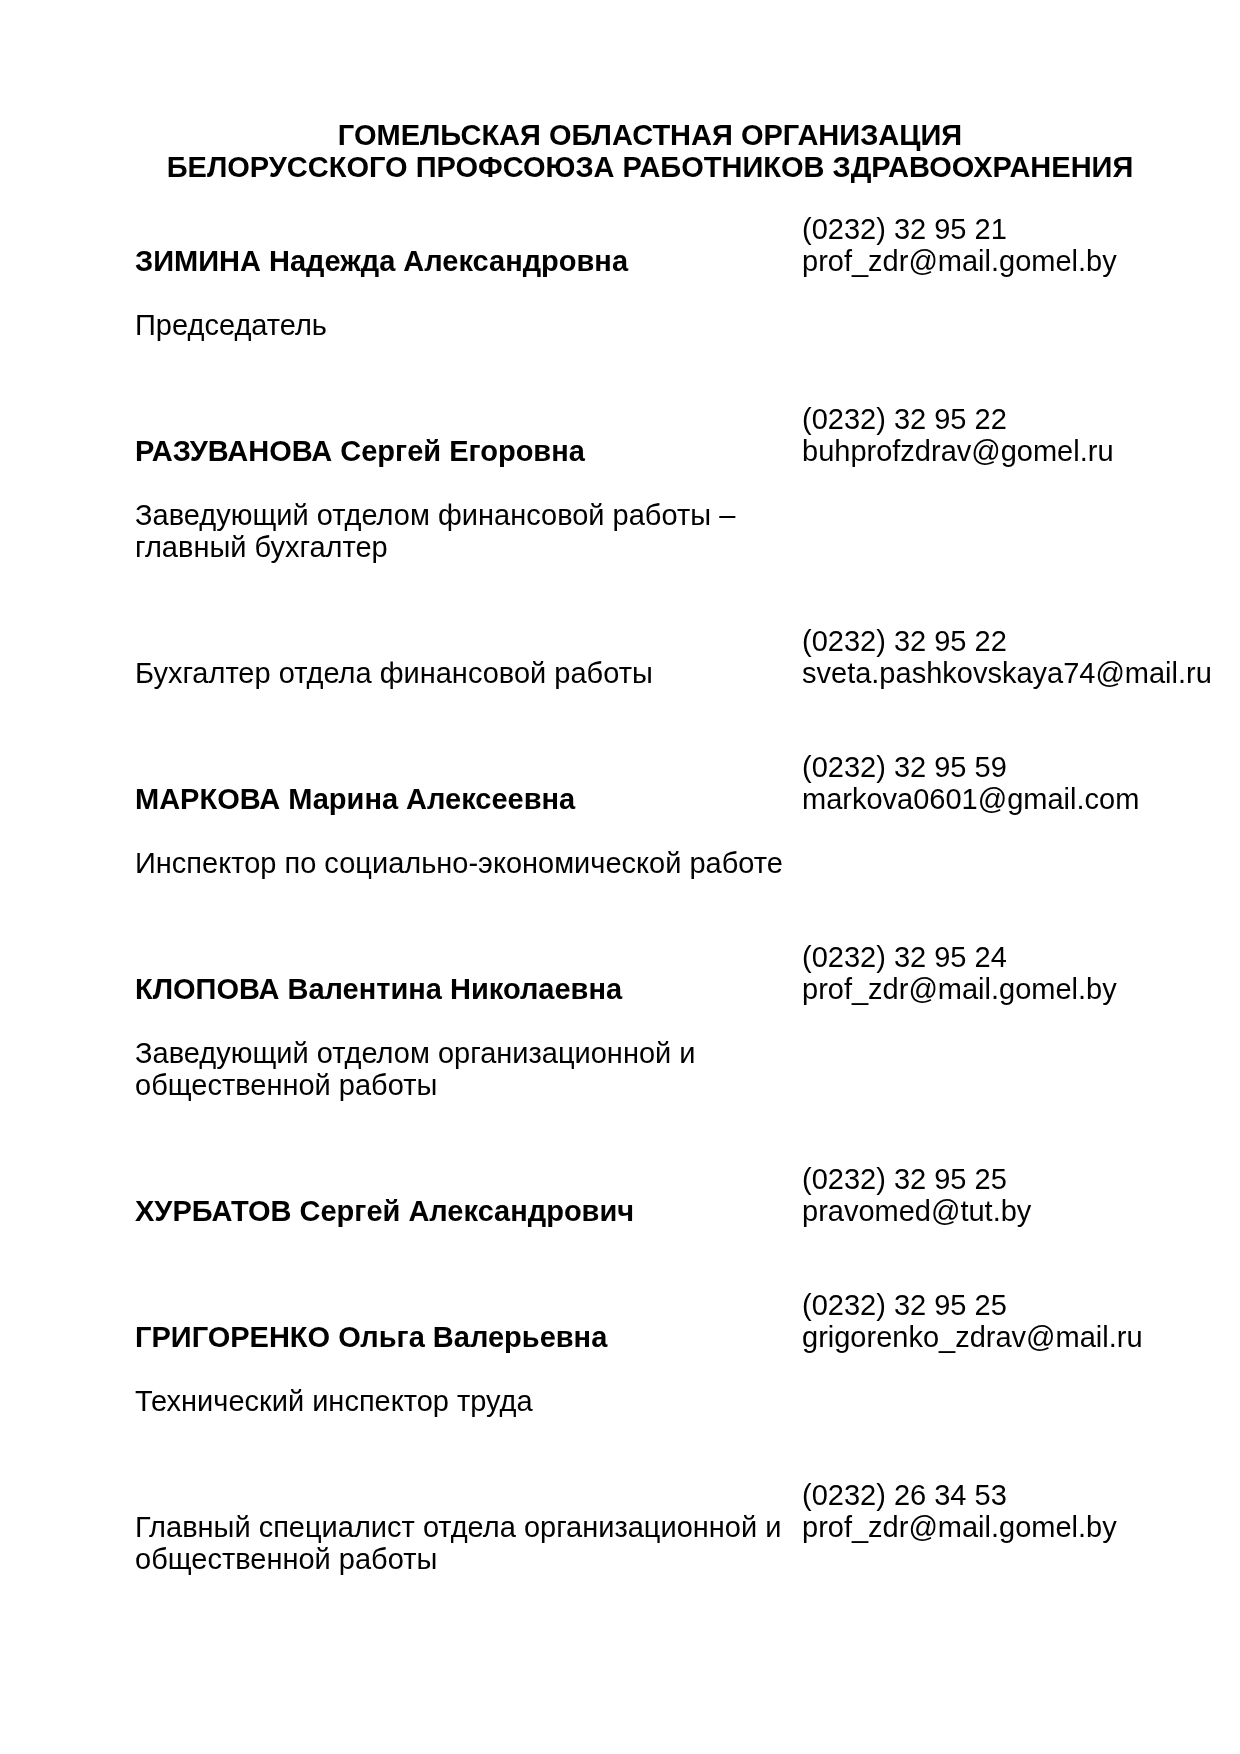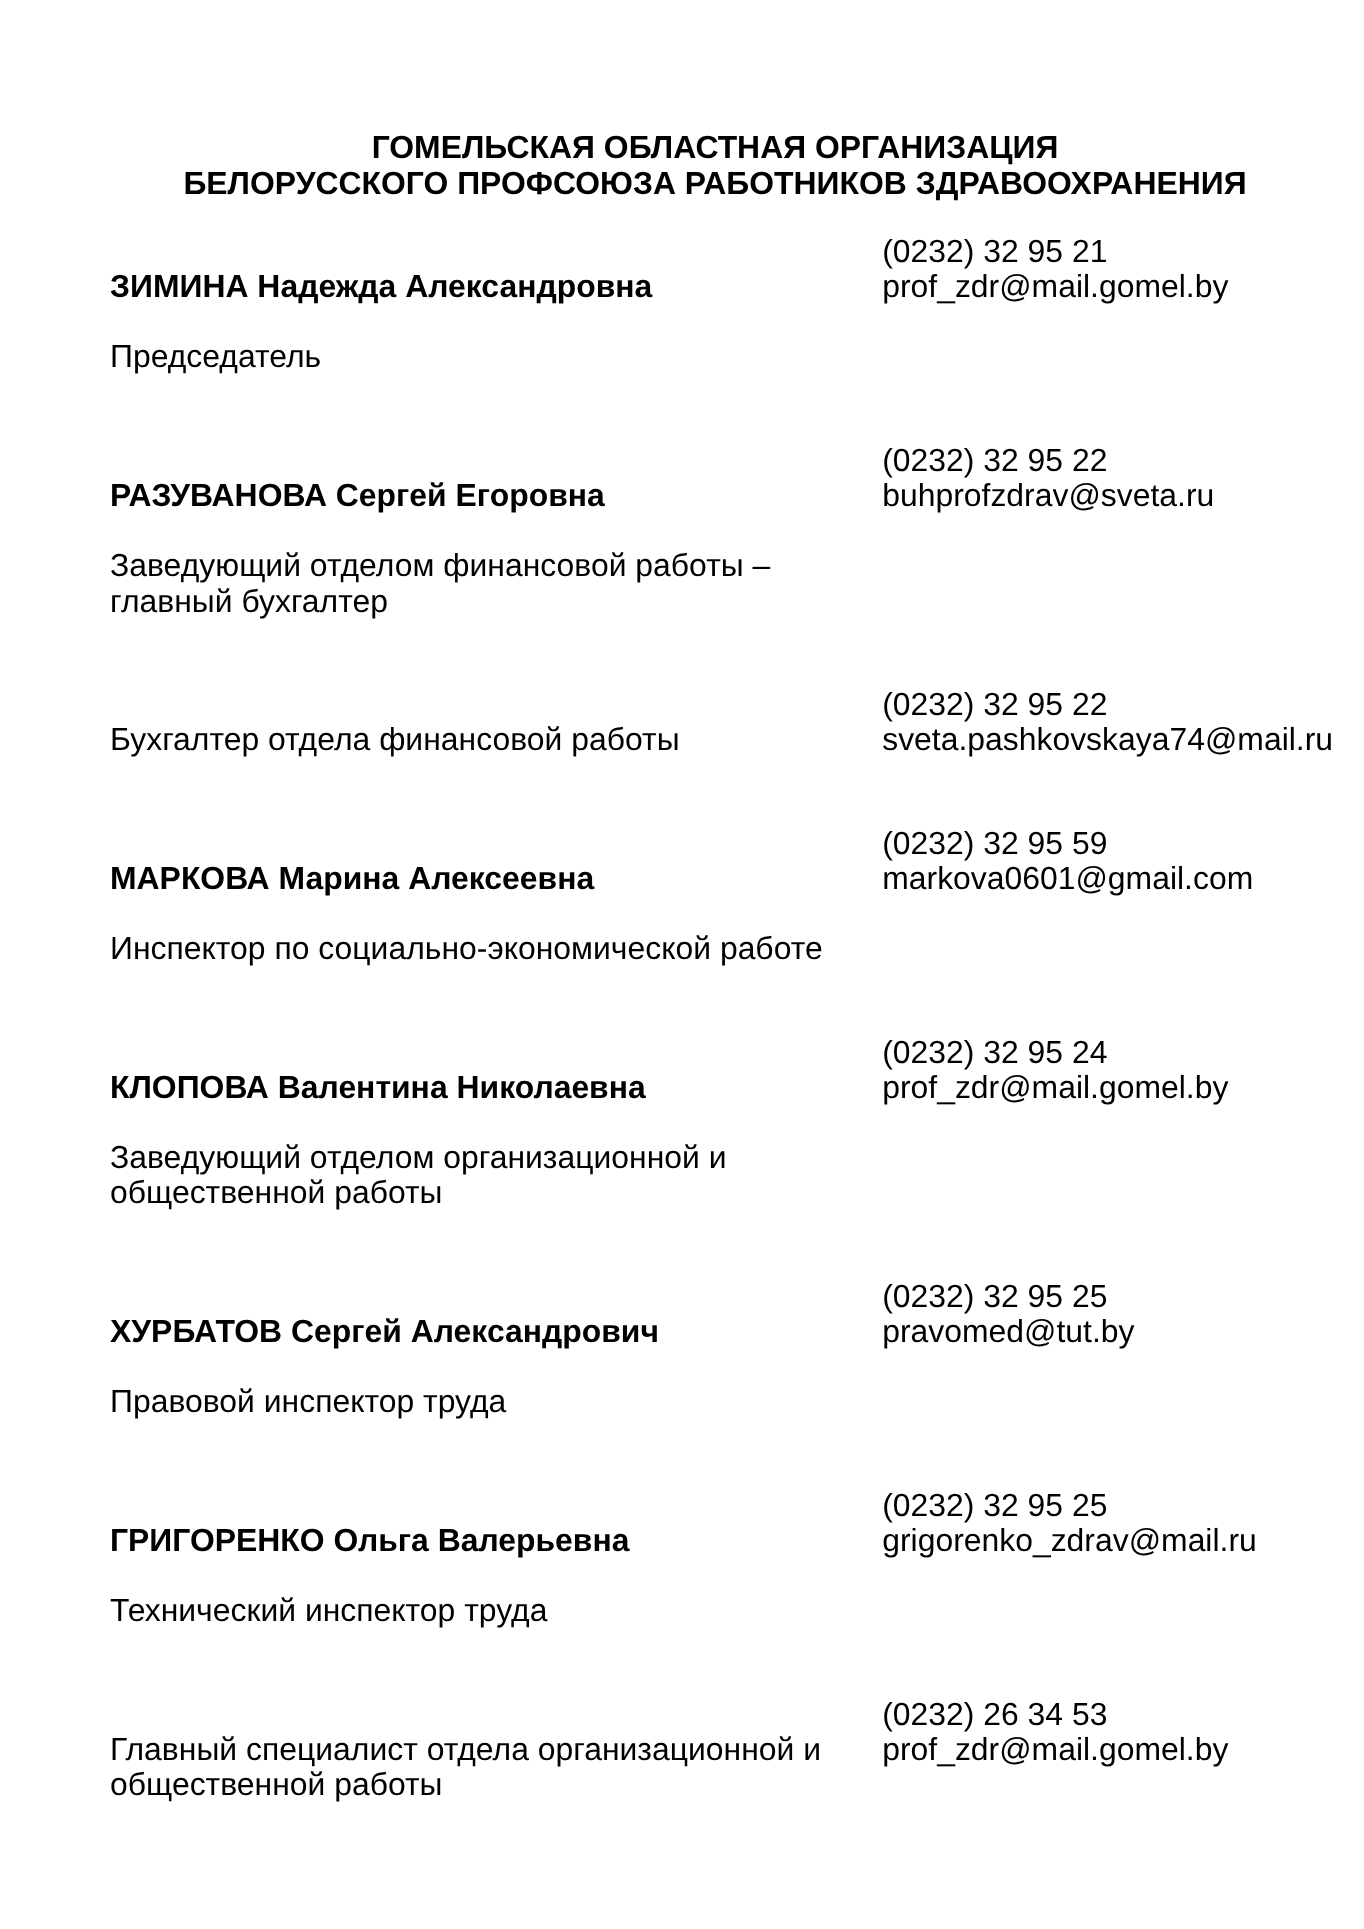--- a/index.html
+++ b/index.html
@@ -27,20 +27,21 @@
     text-align: center;
     font-weight: bold;
     margin-bottom: 30px;
   }
   .contact {
     position: relative;
     margin-bottom: 30px;
   }
   .contact .left {
     white-space: pre-line;
+    margin-left: 35px;
   }
   .contact .name {
     font-weight: bold;
   }
   .contact .right {
     position: absolute;
     left: 702px;
     top: 0;
     white-space: nowrap;
   }
@@ -69,21 +70,21 @@
       </div>
 
       <div class="contact">
         <div class="left">
           <div class="name">РАЗУВАНОВА Сергей Егоровна</div>
           <div class="position">Заведующий отделом финансовой работы –
 главный бухгалтер</div>
         </div>
         <div class="right">
           <div class="phone">(0232) 32 95 22</div>
-          <div class="email">buhprofzdrav@sveta.ru</div>
+          <div class="email">buhprofzdrav@gomel.ru</div>
         </div>
       </div>
 
       <div class="contact">
         <div class="left">
           <div class="position">Бухгалтер отдела финансовой работы</div>
         </div>
         <div class="right">
           <div class="phone">(0232) 32 95 22</div>
           <div class="email">sveta.pashkovskaya74@mail.ru</div>
@@ -109,21 +110,20 @@
         </div>
         <div class="right">
           <div class="phone">(0232) 32 95 24</div>
           <div class="email">prof_zdr@mail.gomel.by</div>
         </div>
       </div>
 
       <div class="contact">
         <div class="left">
           <div class="name">ХУРБАТОВ Сергей Александрович</div>
-          <div class="position">Правовой инспектор труда</div>
         </div>
         <div class="right">
           <div class="phone">(0232) 32 95 25</div>
           <div class="email">pravomed@tut.by</div>
         </div>
       </div>
 
       <div class="contact">
         <div class="left">
           <div class="name">ГРИГОРЕНКО Ольга Валерьевна</div>

